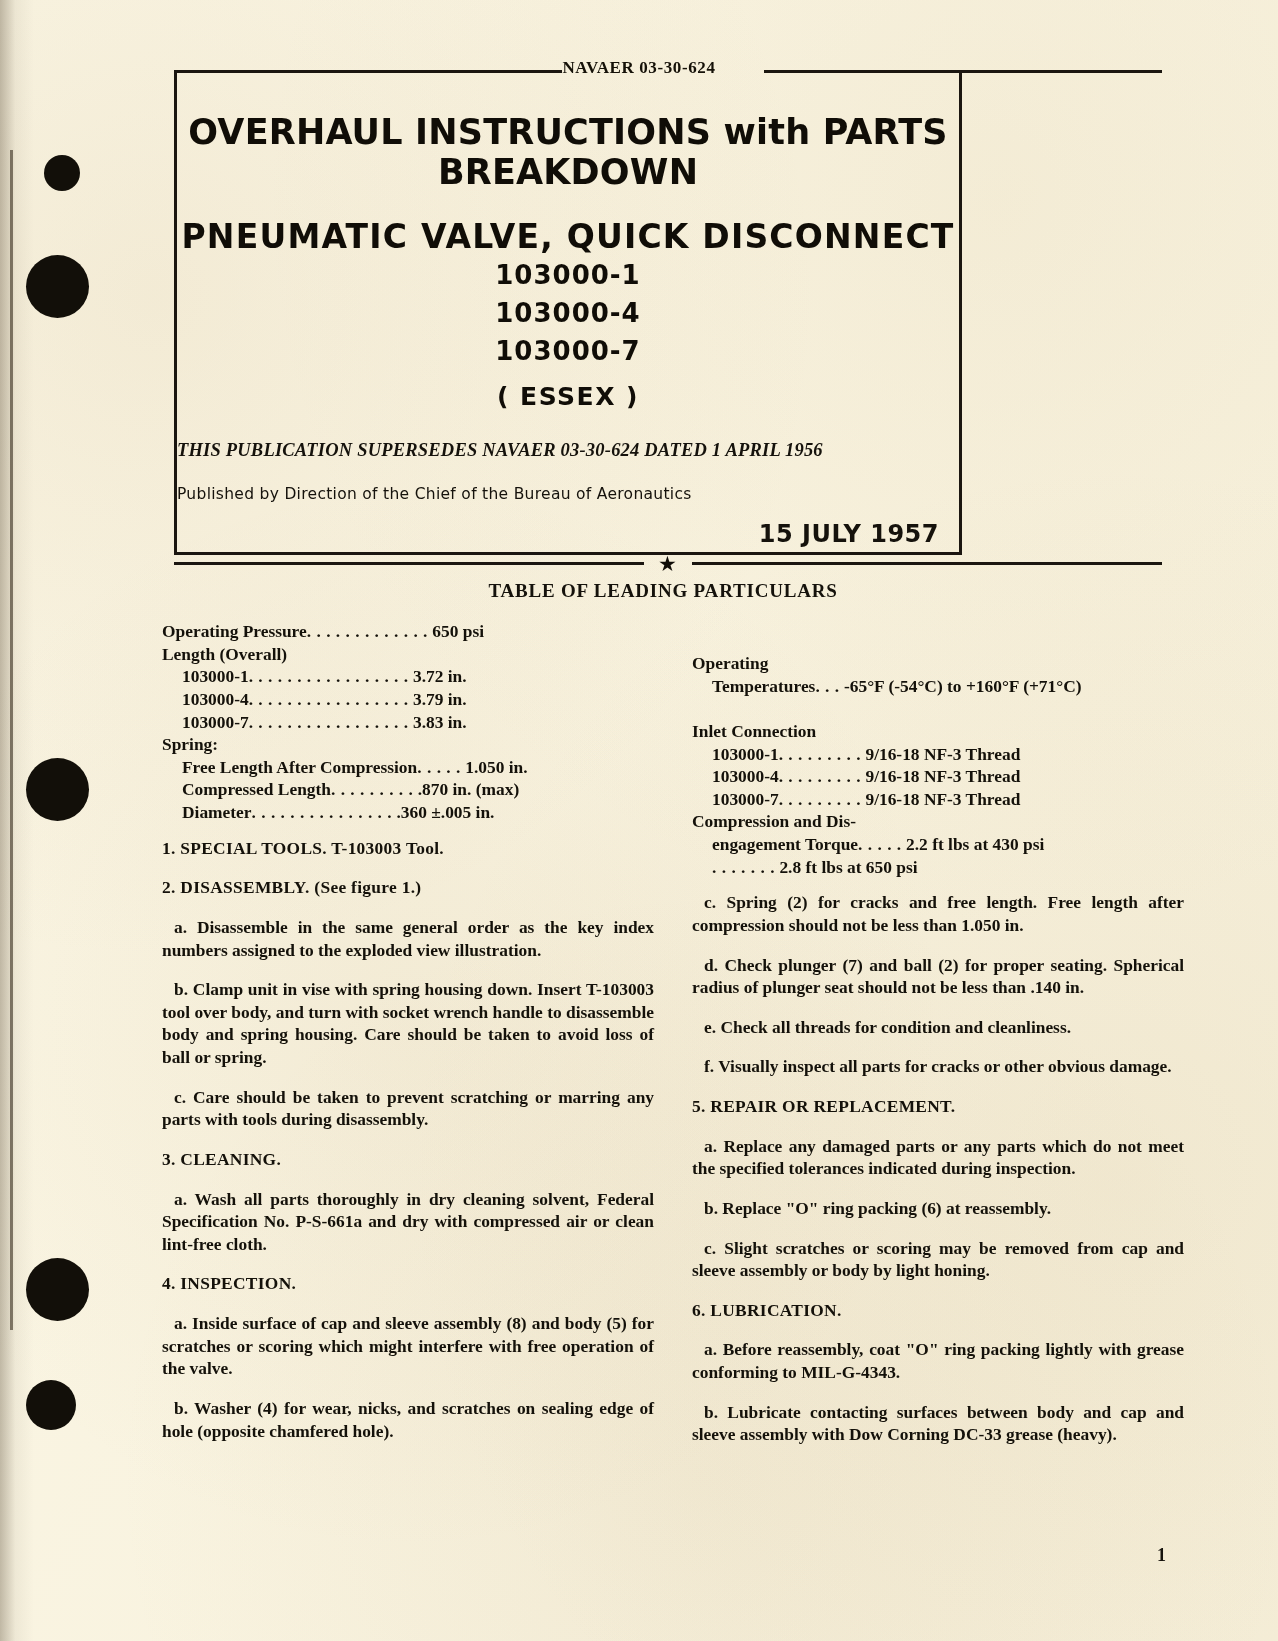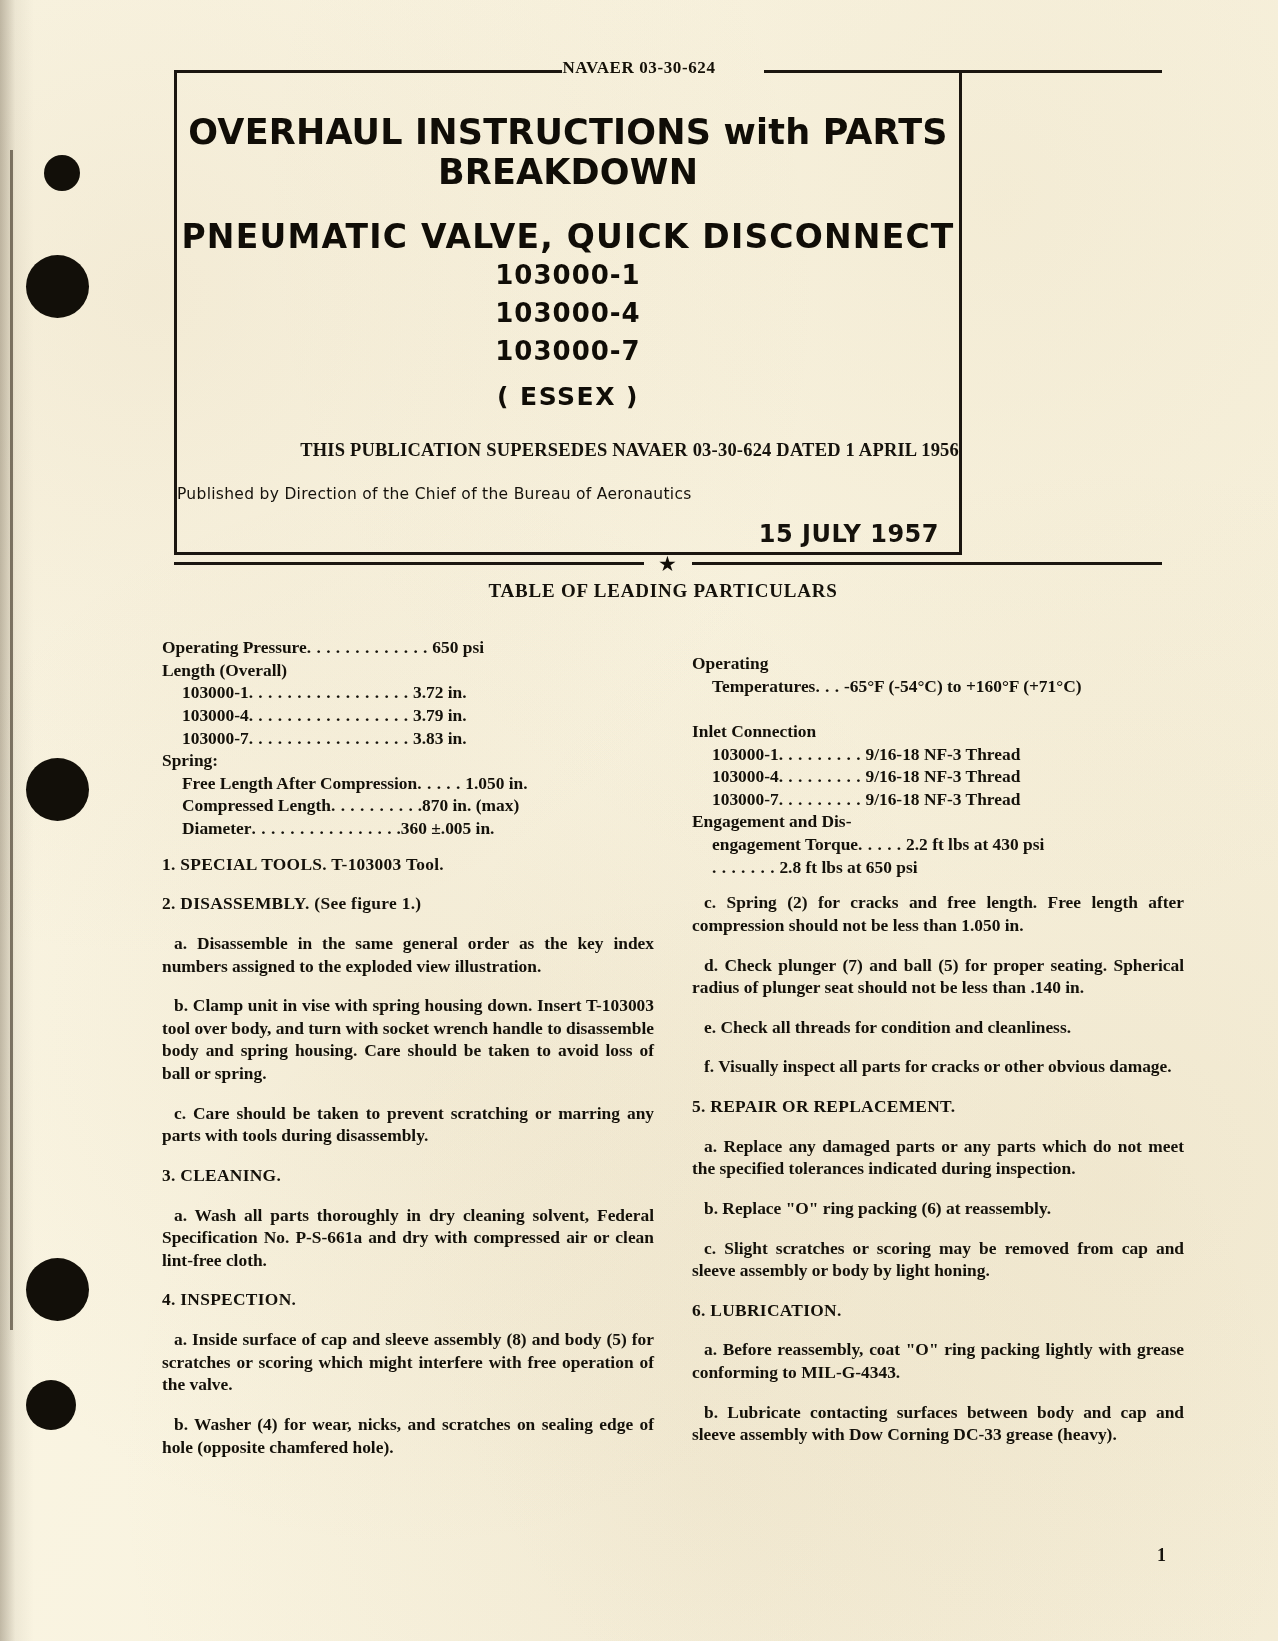--- a/index.html
+++ b/index.html
@@ -57,22 +57,22 @@
   .t-main{
     text-align:center;font-family:"DejaVu Sans", sans-serif;
     font-weight:700;color:#100d07;
   }
   .t1{position:absolute;left:0;right:0;top:42px;font-size:35px;letter-spacing:.2px;}
   .t2{position:absolute;left:0;right:0;top:120px;font-size:33px;letter-spacing:1.2px;margin-top:27px;}
   .pn{position:absolute;left:0;right:0;font-size:26px;letter-spacing:1px;}
   .pn1{top:190px;} .pn2{top:228px;} .pn3{top:266px;}
   .essex{position:absolute;left:0;right:0;top:312px;font-size:25px;letter-spacing:1.5px;}
   .supersedes{
-    position:absolute;left:0;right:0;top:370px;text-align:right;
-    font-family:"Liberation Serif", serif;font-weight:700;font-size:18.5px;letter-spacing:.2px;
+    position:absolute;left:0;right:0;top:370px;text-align:left;
+    font-family:"Liberation Serif", serif;font-weight:700;font-size:18.5px;letter-spacing:.2px;font-style:italic;
   }
   .pubby{
     position:absolute;left:0;right:0;top:415px;text-align:left;
     font-family:"DejaVu Sans", sans-serif;font-weight:400;font-size:15.5px;letter-spacing:.3px;
   }
   .pubdate{
     position:absolute;right:20px;top:450px;
     font-family:"DejaVu Sans", sans-serif;font-weight:700;font-size:24px;letter-spacing:.5px;
   }
 
@@ -90,21 +90,21 @@
     position:absolute;left:0;right:0;top:580px;text-align:center;
     font-family:"Liberation Serif", serif;font-weight:700;font-size:19px;letter-spacing:.8px;padding-left:48px;
   }
 
   
   .col{
     position:absolute;top:620px;width:492px;
     font-family:"Liberation Serif", serif;font-size:17.4px;line-height:1.30;
     font-weight:700;color:#14110a;
   }
-  .col-left{left:162px;margin-top:16px;}
+  .col-left{left:162px;}
   .col-right{left:692px;margin-top:32px;}
 
   .spec{white-space:nowrap;margin:0;}
   .spec .ind1{display:inline-block;width:20px;}
   .spec .lead{letter-spacing:.5px;}
   .blank{height:13px;}
 
   p.para{
     margin:0 0 17px 0;
     text-align:justify;
@@ -190,28 +190,28 @@
 
 <div class="col col-right">
   <div id="spec-right">
       <div class="spec"><span>Operating</span></div>
       <div class="spec"><span class="ind1"></span><span>Temperatures</span><span class="lead">. . .</span><span> -65°F (-54°C) to +160°F (+71°C)</span></div>
       <div class="spec">&nbsp;</div>
       <div class="spec"><span>Inlet Connection</span></div>
       <div class="spec"><span class="ind1"></span><span>103000-1</span><span class="lead">. . . . . . . . .</span><span> 9/16-18 NF-3 Thread</span></div>
       <div class="spec"><span class="ind1"></span><span>103000-4</span><span class="lead">. . . . . . . . .</span><span> 9/16-18 NF-3 Thread</span></div>
       <div class="spec"><span class="ind1"></span><span>103000-7</span><span class="lead">. . . . . . . . .</span><span> 9/16-18 NF-3 Thread</span></div>
-      <div class="spec"><span>Engagement and Dis-</span></div>
+      <div class="spec"><span>Compression and Dis-</span></div>
       <div class="spec"><span class="ind1"></span><span>engagement Torque</span><span class="lead">. . . . .</span><span> 2.2 ft lbs at 430 psi</span></div>
       <div class="spec"><span class="ind1"></span><span></span><span class="lead">. . . . . . .</span><span> 2.8 ft lbs at 650 psi</span></div>
     </div>
   <div class="blank"></div>
   <div id="body-right">
       <p class="para">c.  Spring (2) for cracks and free length. Free length after compression should not be less than 1.050 in.</p>
-      <p class="para">d.  Check plunger (7) and ball (5) for proper seating. Spherical radius of plunger seat should not be less than .140 in.</p>
+      <p class="para">d.  Check plunger (7) and ball (2) for proper seating. Spherical radius of plunger seat should not be less than .140 in.</p>
       <p class="para">e.  Check all threads for condition and cleanliness.</p>
       <p class="para">f.  Visually inspect all parts for cracks or other obvious damage.</p>
       <p class="head">5.  REPAIR OR REPLACEMENT.</p>
       <p class="para">a.  Replace any damaged parts or any parts which do not meet the specified tolerances indicated during inspection.</p>
       <p class="para">b.  Replace "O" ring packing (6) at reassembly.</p>
       <p class="para">c.  Slight scratches or scoring may be removed from cap and sleeve assembly or body by light honing.</p>
       <p class="head">6.  LUBRICATION.</p>
       <p class="para">a.  Before reassembly, coat "O" ring packing lightly with grease conforming to MIL-G-4343.</p>
       <p class="para">b.  Lubricate contacting surfaces between body and cap and sleeve assembly with Dow Corning DC-33 grease (heavy).</p>
     </div>

